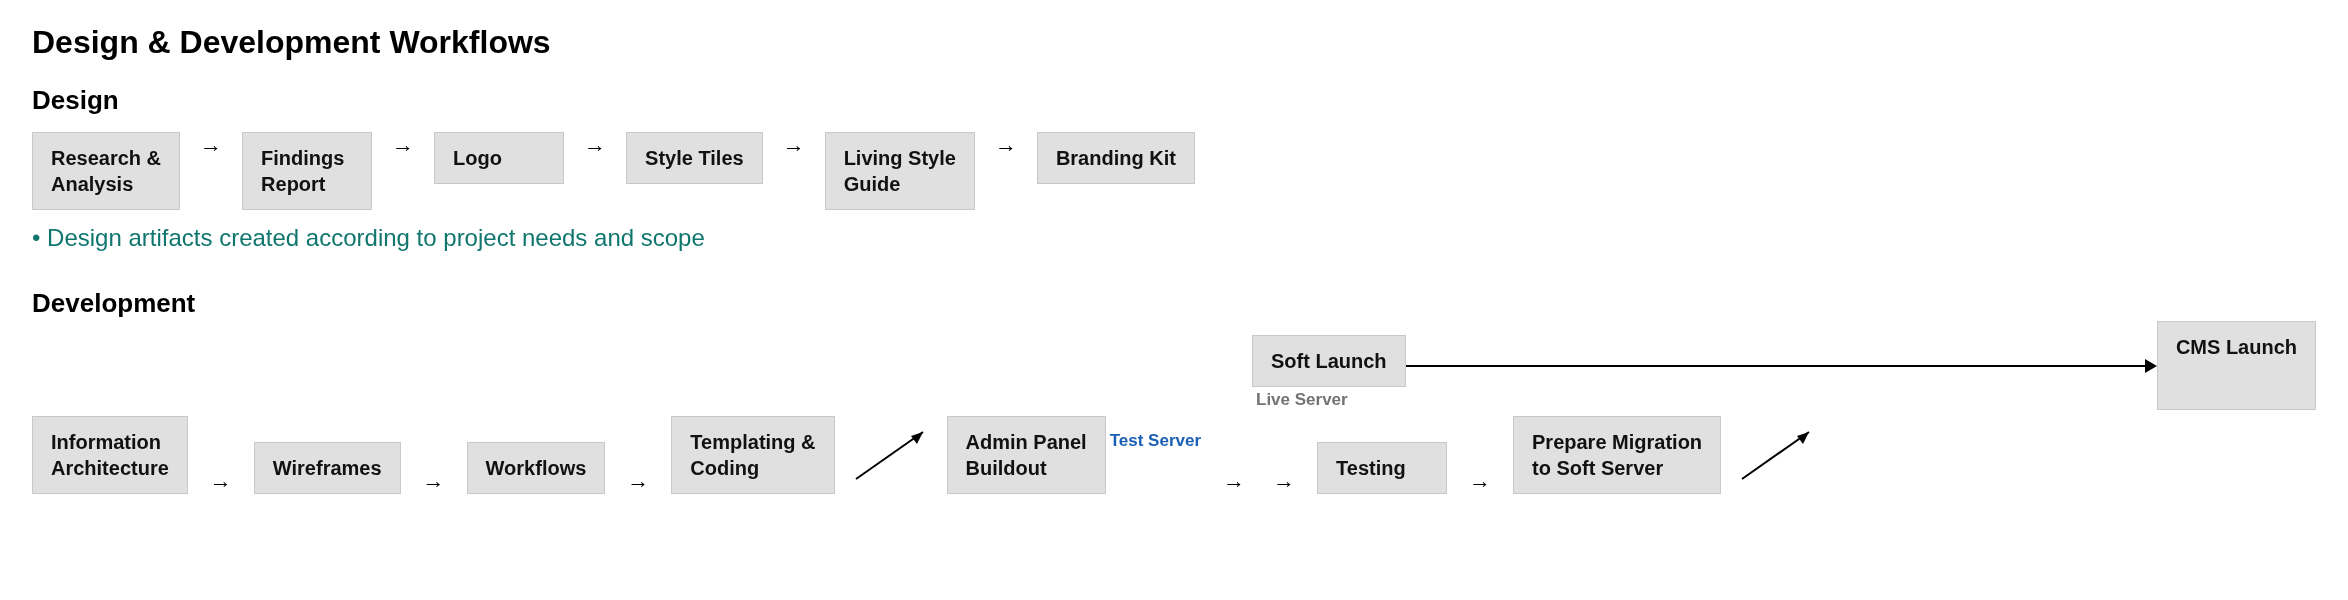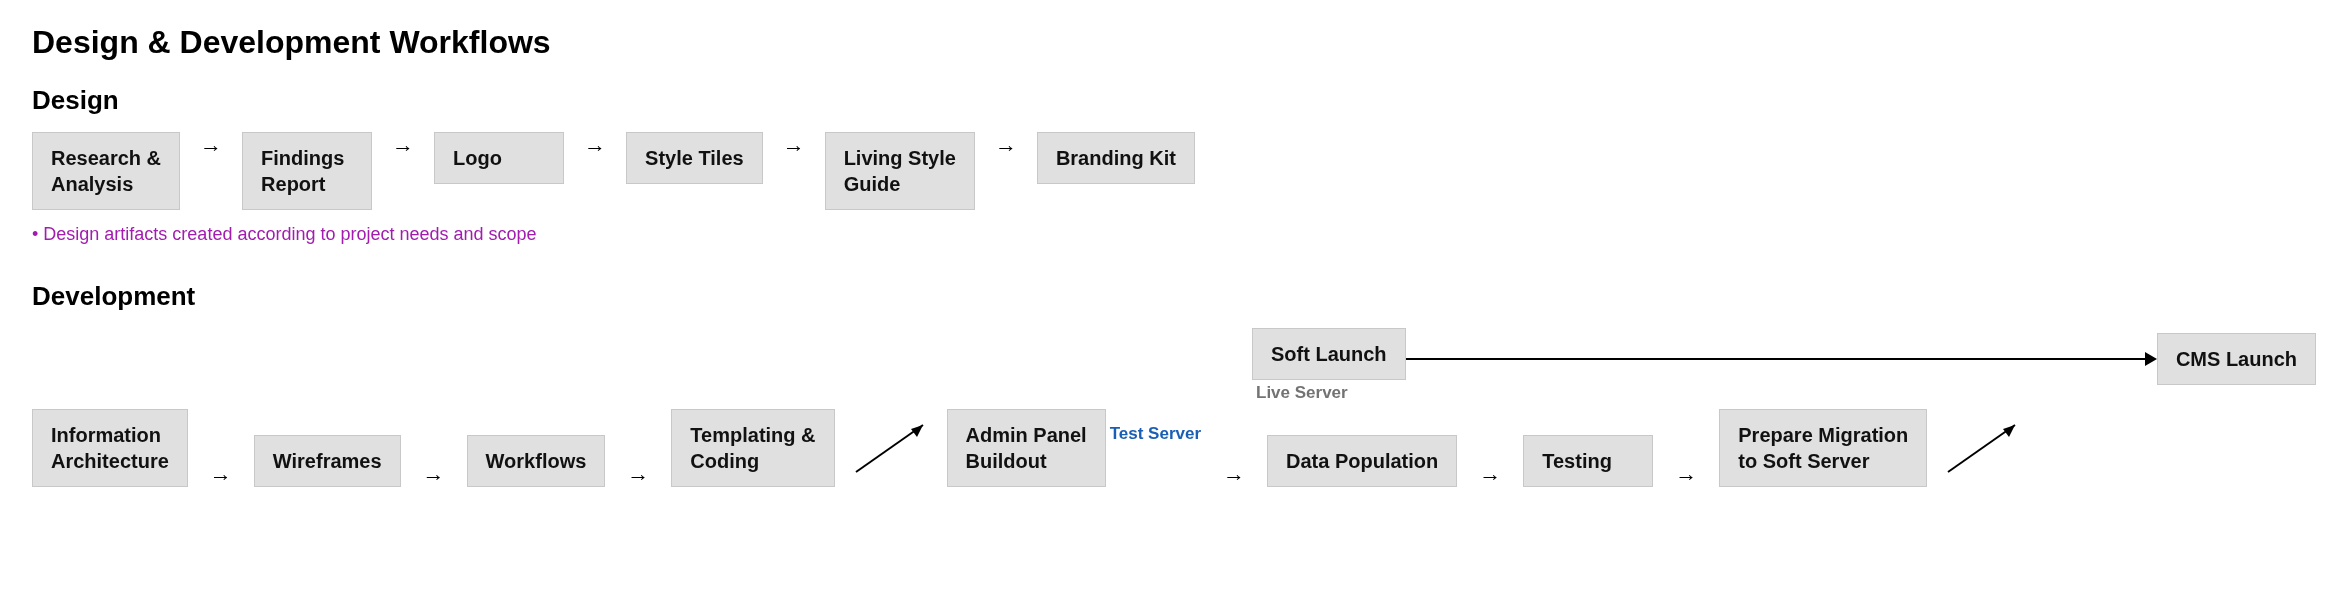--- a/index.html
+++ b/index.html
@@ -45,22 +45,22 @@
       line-height: 1.3;
     }
     .arrow {
       display: flex;
       align-items: center;
       margin: 0 6px;
       font-size: 22px;
       color: #000;
     }
     .note {
-      color: #a21caf;
-      font-size: 18px;
+      color: #0f766e;
+      font-size: 24px;
       margin-bottom: 20px;
       font-weight: 500;
     }
     .note::before {
       content: '• ';
     }
 
     .dev-container {
       position: relative;
       margin-top: 8px;
@@ -100,21 +100,21 @@
   <div class="note">Design artifacts created according to project needs and scope</div>
 </div>
 
 <div class="section">
   <h2>Development</h2>
 
   <div class="dev-container">
 
     <div style="display: flex; flex-direction: column; gap: 0; position: relative;">
 
-      <div style="display: flex; align-items: center; margin-left: 1220px; margin-bottom: 6px;">
+      <div style="display: flex; margin-left: 1220px; margin-bottom: 6px;">
 
         <div style="display: flex; flex-direction: column; align-items: flex-start; flex-shrink: 0;">
           <div class="flow-box" style="font-weight: 700;">Soft Launch</div>
           <div style="color: #737373; font-size: 17px; font-weight: 700; margin-top: 3px; padding-left: 4px;">Live Server</div>
         </div>
 
         <div style="height: 2px; background: #000; width: 820px; align-self: center; margin-top: -14px;"></div>
 
         <div style="width:0; height:0; border-top:7px solid transparent; border-bottom:7px solid transparent; border-left:12px solid #000; align-self: center; margin-top: -14px; flex-shrink: 0;"></div>
 
@@ -146,21 +146,20 @@
         </div>
 
         <div style="display: flex; align-items: flex-start; flex-shrink: 0;">
           <div class="flow-box">Admin Panel
 Buildout</div>
           <div style="color: #1a5fb4; font-size: 17px; font-weight: 700; margin-top: 15px; padding-left: 4px;">Test Server</div>
         </div>
 
         <div class="arrow">→</div>
 
-        <div class="flow-box">Data Population</div>
         <div class="arrow">→</div>
 
         <div class="flow-box">Testing</div>
         <div class="arrow">→</div>
 
         <div class="flow-box">Prepare Migration
 to Soft Server</div>
 
         <div style="position: relative; width: 80px; height: 70px; flex-shrink: 0;">
           <svg width="80" height="70" viewBox="0 0 80 70" style="position: absolute; top:0; left:0;">

